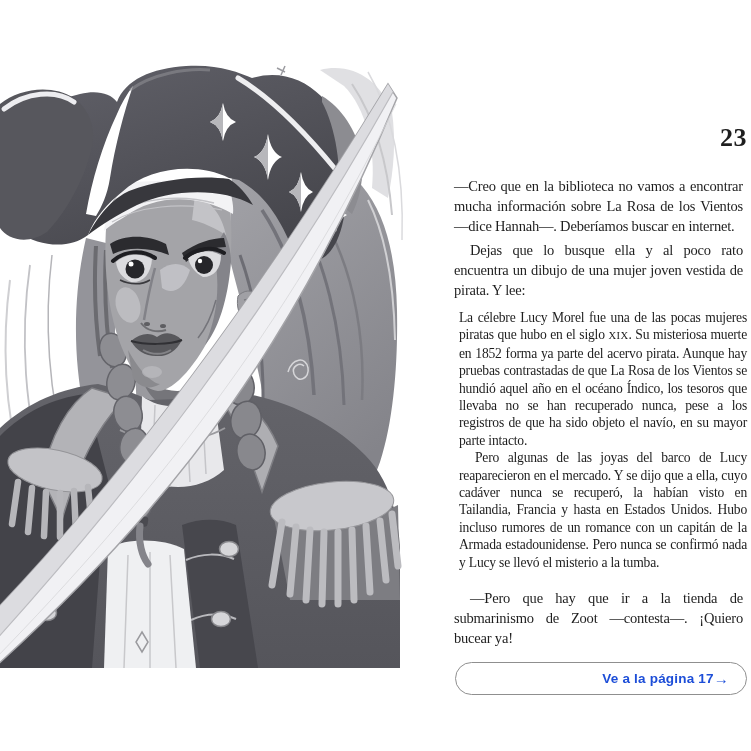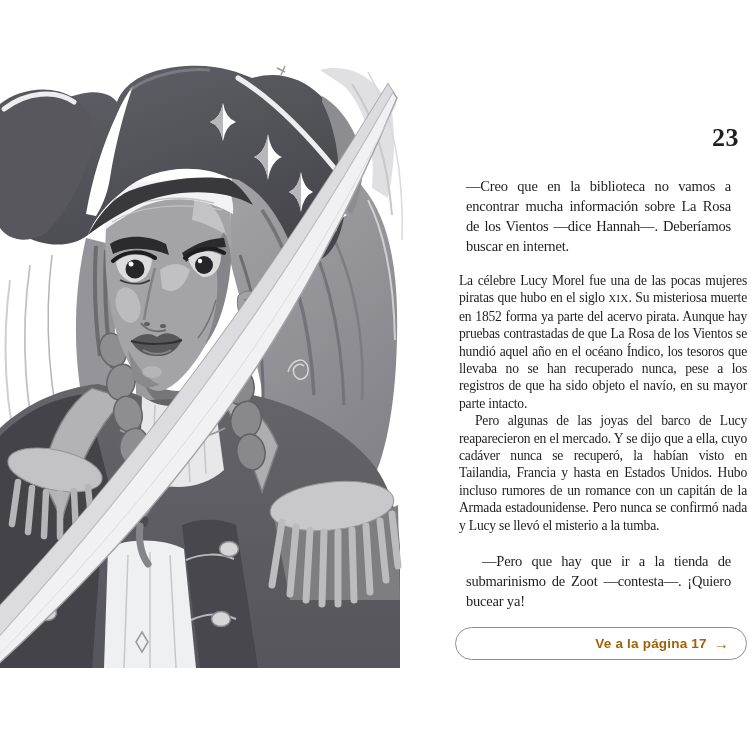--- a/index.html
+++ b/index.html
@@ -1,33 +1,33 @@
 <!DOCTYPE html>
 <html lang="es"><head>
 <meta charset="utf-8">
 <style>
   html,body{margin:0;padding:0;background:#fff;}
   .page{position:relative;width:751px;height:751px;background:#ffffff;overflow:hidden;}
   .illus{position:absolute;left:0;top:0;width:440px;height:751px;}
   .textcol{position:absolute;left:450px;top:0;width:297px;color:#1e1e1e;
            font-family:"Liberation Serif",serif;font-size:14.5px;line-height:20px;
            text-align:justify;letter-spacing:-0.2px;}
-  .pagenum{margin:125px 8px 25px 0;text-align:right;font-size:26px;font-weight:bold;
+  .pagenum{margin:125px 0 25px 0;text-align:right;font-size:26px;font-weight:bold;
            line-height:1;letter-spacing:0.5px;}
-  .textcol p{margin:16px;hyphens:auto;}
+  .textcol p{margin:4px;hyphens:auto;}
   p.indent{text-indent:16px;}
   .quote{margin:9px 0 17px 9px;font-size:13.6px;line-height:17.4px;font-family:Liberation Serif, serif;}
   .quote p{margin:0;hyphens:auto;}
   .quote .sc{text-transform:uppercase;font-size:0.78em;letter-spacing:0.4px;}
   .navbtn{position:relative;margin:14px 0 0 5px;width:292px;height:33px;box-sizing:border-box;
           border:1.4px solid #8f8f8f;border-radius:17px;background:#ffffff;
-          display:flex;align-items:center;justify-content:flex-end;gap:7px;
+          display:flex;align-items:center;justify-content:flex-end;
           padding:0 17px;cursor:pointer;
           font-family:"Liberation Sans",sans-serif;font-size:13.5px;font-weight:700;
-          letter-spacing:0.2px;color:#a16207;}
+          letter-spacing:0.2px;color:#1d4ed8;}
   .navbtn .arrow{font-size:15px;font-weight:400;line-height:1;}
 </style>
 </head>
 <body>
 
 <div class="page">
 
   <div class="illus">
     <svg width="440" height="751" viewBox="0 0 440 751" xmlns="http://www.w3.org/2000/svg">
       <defs>
@@ -193,20 +193,21 @@
         <path d="M -6,642 C 135,486 270,312 393,92" stroke="#bcbcc0" stroke-width="1.2" fill="none"></path>
         <path d="M -6,660 C 150,500 285,330 396,104" stroke="#d7d7da" stroke-width="1" fill="none" opacity="0.8"></path>
       </g>
     </svg>
   </div>
 
   <div class="textcol">
     <div class="pagenum">23</div>
 
     <p>—Creo que en la biblioteca no vamos a encontrar mucha información sobre La Rosa de los Vientos —dice Hannah—. Deberíamos buscar en internet.</p>
+    <p class="indent">Dejas que lo busque ella y al poco rato encuentra un dibujo de una mujer joven vestida de pirata. Y lee:</p>
 
     <div class="quote">
       <p><span>La célebre Lucy Morel fue una de las pocas mujeres piratas que hubo en el siglo </span><span class="sc">xix</span><span>. Su misteriosa muerte en 1852 forma ya parte del acervo pirata. Aunque hay pruebas contrastadas de que La Rosa de los Vientos se hundió aquel año en el océano Índico, los tesoros que llevaba no se han recuperado nunca, pese a los registros de que ha sido objeto el navío, en su mayor parte intacto.</span></p>
       <p class="indent">Pero algunas de las joyas del barco de Lucy reaparecieron en el mercado. Y se dijo que a ella, cuyo cadáver nunca se recuperó, la habían visto en Tailandia, Francia y hasta en Estados Unidos. Hubo incluso rumores de un romance con un capitán de la Armada estadounidense. Pero nunca se confirmó nada y Lucy se llevó el misterio a la tumba.</p>
     </div>
 
     <p class="indent">—Pero que hay que ir a la tienda de submarinismo de Zoot —contesta—. ¡Quiero bucear ya!</p>
 
     <div class="navbtn">
       <span class="nav-label">Ve a la página 17</span>

